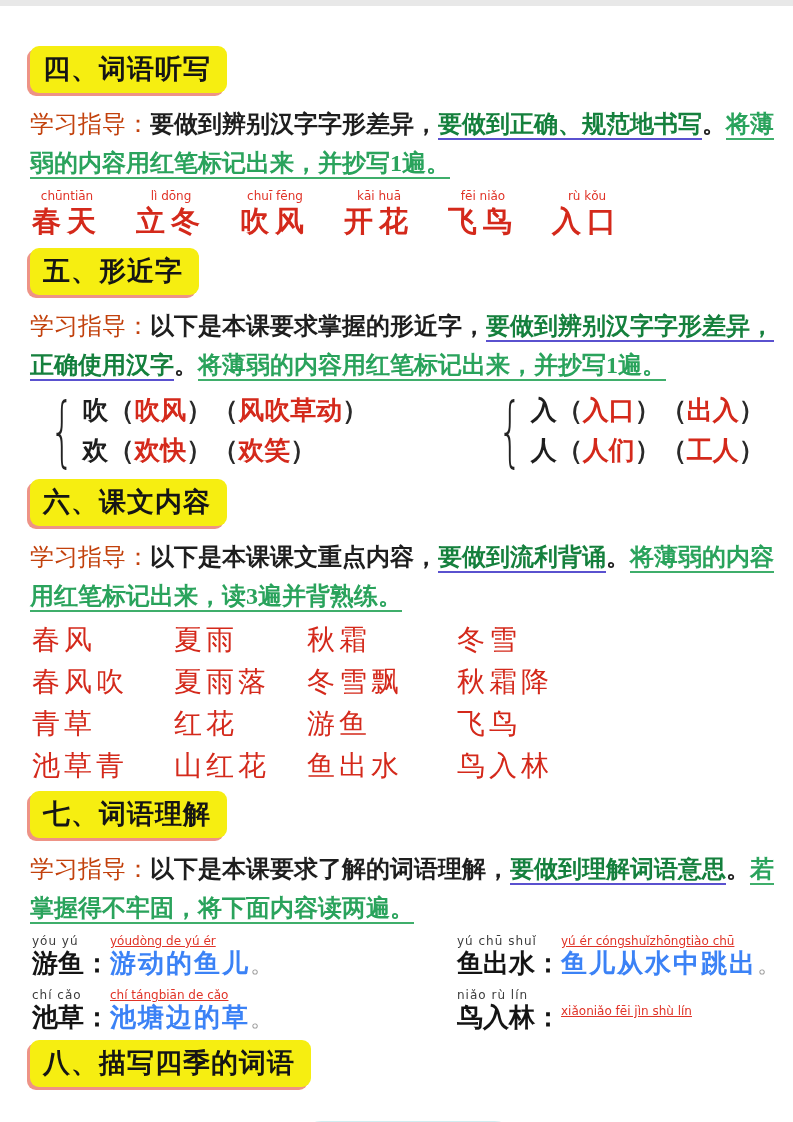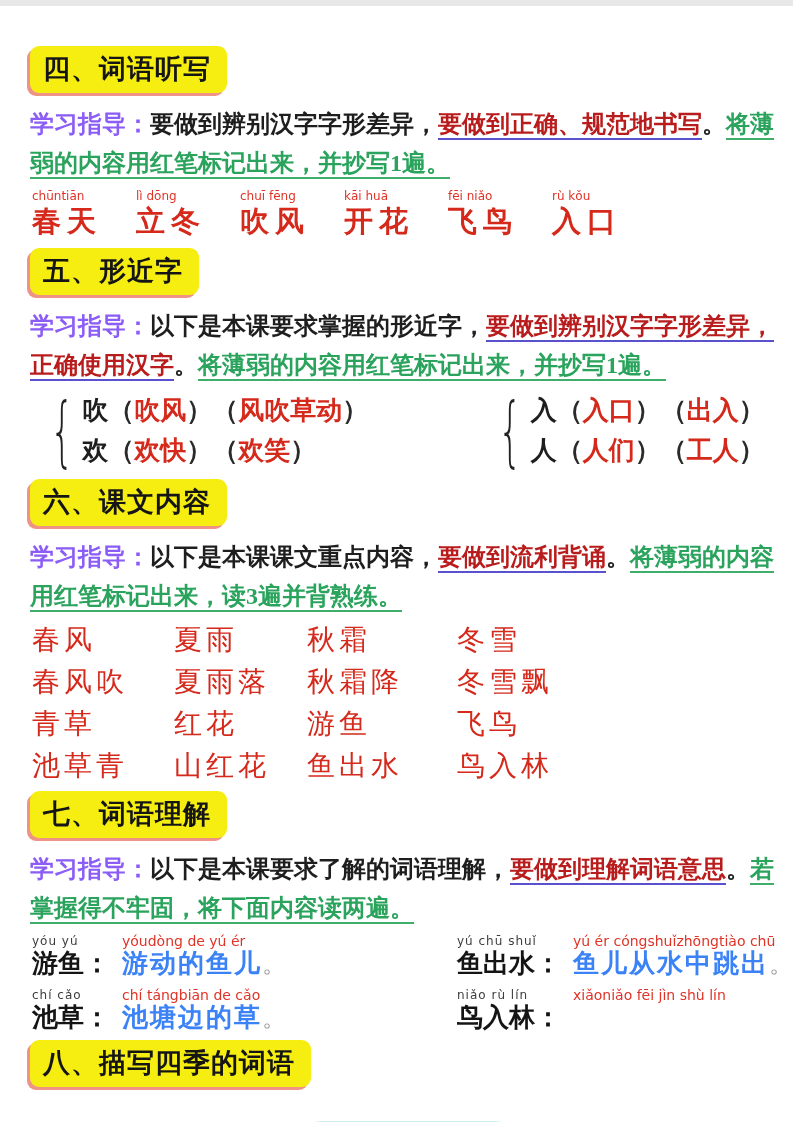--- a/index.html
+++ b/index.html
@@ -15,33 +15,33 @@
     font-family:"Liberation Sans","DejaVu Sans",sans-serif;
     font-size:27px; font-weight:800; letter-spacing:1px;
     padding:5px 16px 6px 13px; border-radius:9px;
     box-shadow:-3px 3px 0 rgba(224,58,34,.55);
     margin-bottom:8px;
   }
   .guide {
     font-size:24px; line-height:39px; color:#1e1e1e; font-weight:600;
     width:746px; margin:4px 0 6px;
   }
-  .lbl { color:#8b5cf6; font-weight:700; }
+  .lbl { color:#c2410c; font-weight:400; }
   .blu {
-    color:#b91c1c; text-decoration:underline; text-decoration-thickness:2px;
+    color:#15803d; text-decoration:underline; text-decoration-thickness:2px;
     text-underline-offset:6px; text-decoration-color:#5a51cf;
   }
   .grn {
     color:#2aa35c; text-decoration:underline; text-decoration-thickness:2px;
     text-underline-offset:6px; text-decoration-color:#3fae6b;
   }
   .blkp { color:#1e1e1e; }
   
   .wordrow { display:flex; gap:34px; margin:2px 0 10px 2px; }
-  .pw { }
+  .pw { text-align:center; }
   .py {
     display:block; font-family:"DejaVu Sans",sans-serif; font-size:12px;
     color:#e03327; line-height:15px; white-space:nowrap;
   }
   .wd {
     font-size:29px; color:#d4291b; font-weight:600; letter-spacing:6px;
     line-height:34px; white-space:nowrap;
   }
   
   .braces { display:flex; gap:118px; margin:4px 0 8px 8px; }
@@ -56,29 +56,29 @@
   .pn { color:#2a2a2a; }
   
   .wgrid {
     display:grid; grid-template-columns:142px 133px 150px 1fr;
     row-gap:7px; margin:4px 0 8px 2px;
     font-size:28px; color:#d4291b; font-weight:400; line-height:35px;
   }
   .gcell { letter-spacing:4px; white-space:nowrap; }
   
   .defs { display:grid; grid-template-columns:425px 1fr; row-gap:8px; margin:2px 0 6px 2px; }
-  .def { display:flex; align-items:flex-start;gap:12px; }
+  .def { display:flex; align-items:center; }
   .dcol { display:flex; flex-direction:column; }
   .dpy-b {
     font-family:"DejaVu Sans",sans-serif; font-size:12px; color:#3c3c3c;
     line-height:14px; white-space:nowrap; letter-spacing:1px;
   }
   .dpy-r {
-    font-family:"DejaVu Sans",sans-serif; font-size:14px; color:#e03327;
-    line-height:14px; white-space:nowrap;
+    font-family:"DejaVu Sans",sans-serif; font-size:12px; color:#e03327;
+    line-height:14px; white-space:nowrap;text-decoration:underline;
   }
   .dt { font-size:26px; color:#141414; font-weight:700; line-height:32px; white-space:nowrap; }
   .ddtext { font-size:26px; color:#3b82f6; font-weight:600; line-height:32px; letter-spacing:2px; white-space:nowrap; }
   .dp { font-size:24px; color:#9a9a9a; }
   
   .footer {
     margin:26px auto 0; width:224px; text-align:center;
     background:#d0edf0; border-radius:26px; padding:9px 0 11px;
     box-shadow:3px 4px 0 1px #f2e6aa, -1px 2px 0 0 #f4ecc4;
     font-size:23px; font-weight:700; color:#16262b; letter-spacing:3px;
@@ -133,22 +133,22 @@
     <div class="guide">
       <span class="lbl">学习指导：</span><span class="blkp">以下是本课课文重点内容，</span><span class="blu">要做到流利背诵</span><span class="blkp">。</span><span class="grn">将薄弱的内容用红笔标记出来，读3遍并背熟练。</span>
     </div>
     <div class="wgrid">
       <span class="gcell">春风</span>
       <span class="gcell">夏雨</span>
       <span class="gcell">秋霜</span>
       <span class="gcell">冬雪</span>
       <span class="gcell">春风吹</span>
       <span class="gcell">夏雨落</span>
+      <span class="gcell">冬雪飘</span>
       <span class="gcell">秋霜降</span>
-      <span class="gcell">冬雪飘</span>
       <span class="gcell">青草</span>
       <span class="gcell">红花</span>
       <span class="gcell">游鱼</span>
       <span class="gcell">飞鸟</span>
       <span class="gcell">池草青</span>
       <span class="gcell">山红花</span>
       <span class="gcell">鱼出水</span>
       <span class="gcell">鸟入林</span>
     </div>
   </div>

